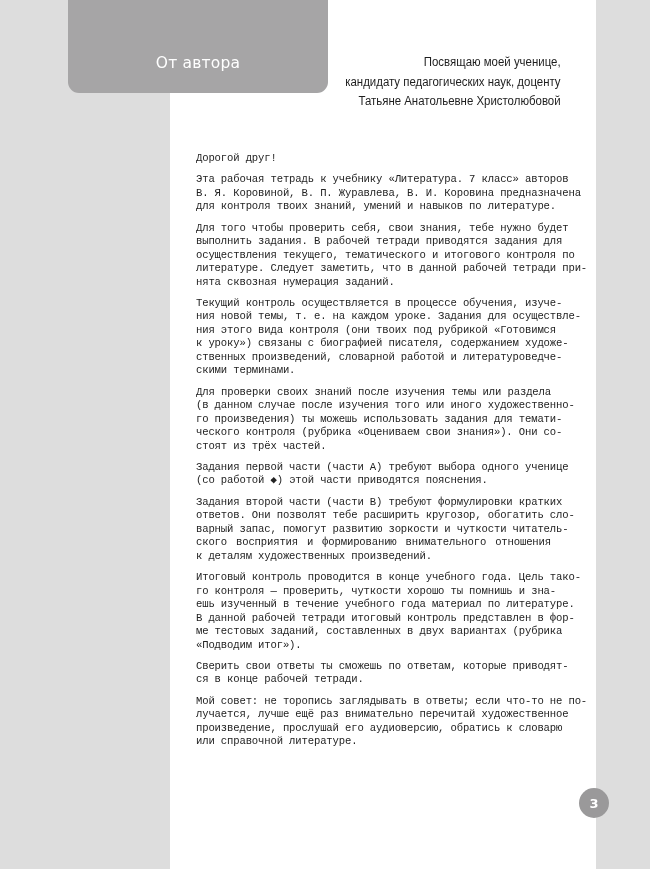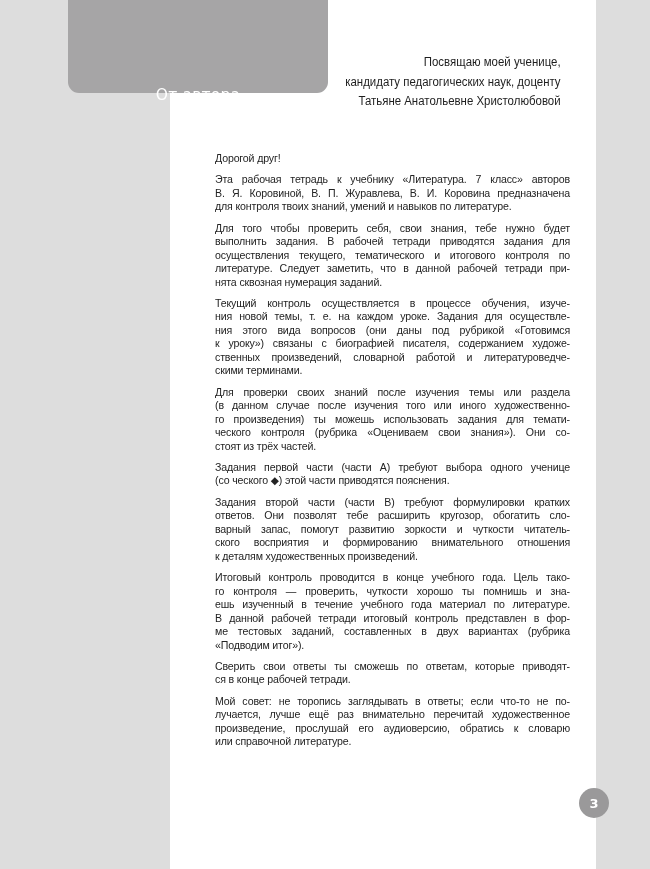--- a/index.html
+++ b/index.html
@@ -12,30 +12,29 @@
     .page { position: absolute; left: 170px; top: 0; width: 426px; height: 869px; background: #ffffff; }
     .strip-right { position: absolute; left: 596px; top: 0; width: 54px; height: 869px; background: #dddddd; }
     .header-box {
       position: absolute; left: 68px; top: -12px; width: 260px; height: 105px;
       background: #a6a5a6; border-radius: 11px;
     }
     .header-title {
       position: absolute; left: 0; right: 0; top: 66px; text-align: center;
       color: #ffffff; font-family: "DejaVu Sans", sans-serif; font-size: 15.5px;
       letter-spacing: 0.2px;
-      margin-top: 32px;
     }
     .dedication {
       position: absolute; right: 89px; top: 53px; text-align: right;
       font-family: "Liberation Sans", sans-serif; font-size: 12.3px; color: #1e1e1e;
       line-height: 19.5px; transform: scaleX(0.93); transform-origin: right top;
     }
     .body-text {
-      position: absolute; left: 215px; top: 152px; width: 355px;
-      font-family: Liberation Sans, sans-serif; font-size: 10.6px; color: #232323;
+      position: absolute; left: 196px; top: 152px; width: 355px;
+      font-family: Liberation Mono, monospace; font-size: 10.6px; color: #232323;
       line-height: 13.5px; letter-spacing: -0.15px;
     }
     .body-text p { margin: 0 0 7.8px 0; text-align: justify; text-align-last: left; }
     .body-text p .ln { display: block; text-align: justify; text-align-last: justify; white-space: nowrap; }
     .body-text p .ln.last { text-align-last: left; }
     .page-num {
       position: absolute; left: 579px; top: 788px; width: 30px; height: 30px;
       border-radius: 50%; background: #9a999a; color: #ffffff;
       font-family: "DejaVu Sans", sans-serif; font-weight: bold; font-size: 13px;
       display: flex; align-items: center; justify-content: center;
@@ -70,35 +69,35 @@
     <p>
       <span class="ln">Для того чтобы проверить себя, свои знания, тебе нужно будет</span>
       <span class="ln">выполнить задания. В рабочей тетради приводятся задания для</span>
       <span class="ln">осуществления текущего, тематического и итогового контроля по</span>
       <span class="ln">литературе. Следует заметить, что в данной рабочей тетради при-</span>
       <span class="ln last">нята сквозная нумерация заданий.</span>
     </p>
     <p>
       <span class="ln">Текущий контроль осуществляется в процессе обучения, изуче-</span>
       <span class="ln">ния новой темы, т. е. на каждом уроке. Задания для осуществле-</span>
-      <span class="ln">ния этого вида вопросов (они даны под рубрикой «Готовимся</span>
+      <span class="ln">ния этого вида контроля (они твоих под рубрикой «Готовимся</span>
       <span class="ln">к уроку») связаны с биографией писателя, содержанием художе-</span>
       <span class="ln">ственных произведений, словарной работой и литературоведче-</span>
       <span class="ln last">скими терминами.</span>
     </p>
     <p>
       <span class="ln">Для проверки своих знаний после изучения темы или раздела</span>
       <span class="ln">(в данном случае после изучения того или иного художественно-</span>
       <span class="ln">го произведения) ты можешь использовать задания для темати-</span>
       <span class="ln">ческого контроля (рубрика «Оцениваем свои знания»). Они со-</span>
       <span class="ln last">стоят из трёх частей.</span>
     </p>
     <p>
       <span class="ln">Задания первой части (части А) требуют выбора одного ученице</span>
-      <span class="ln last">(со ческого ◆) этой части приводятся пояснения.</span>
+      <span class="ln last">(со работой ◆) этой части приводятся пояснения.</span>
     </p>
     <p>
       <span class="ln">Задания второй части (части В) требуют формулировки кратких</span>
       <span class="ln">ответов. Они позволят тебе расширить кругозор, обогатить сло-</span>
       <span class="ln">варный запас, помогут развитию зоркости и чуткости читатель-</span>
       <span class="ln">ского восприятия и формированию внимательного отношения</span>
       <span class="ln last">к деталям художественных произведений.</span>
     </p>
     <p>
       <span class="ln">Итоговый контроль проводится в конце учебного года. Цель тако-</span>

